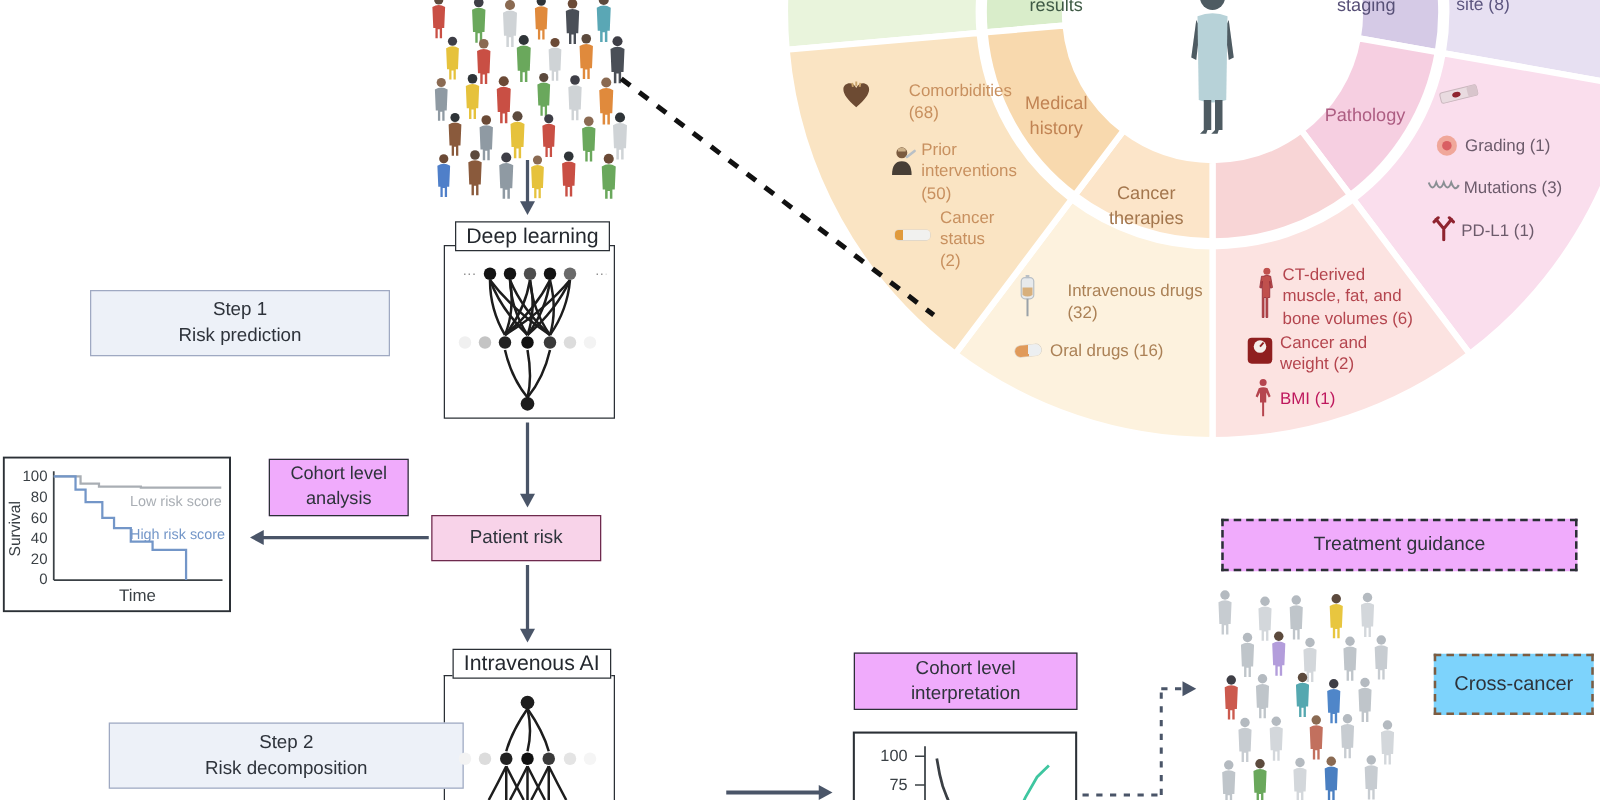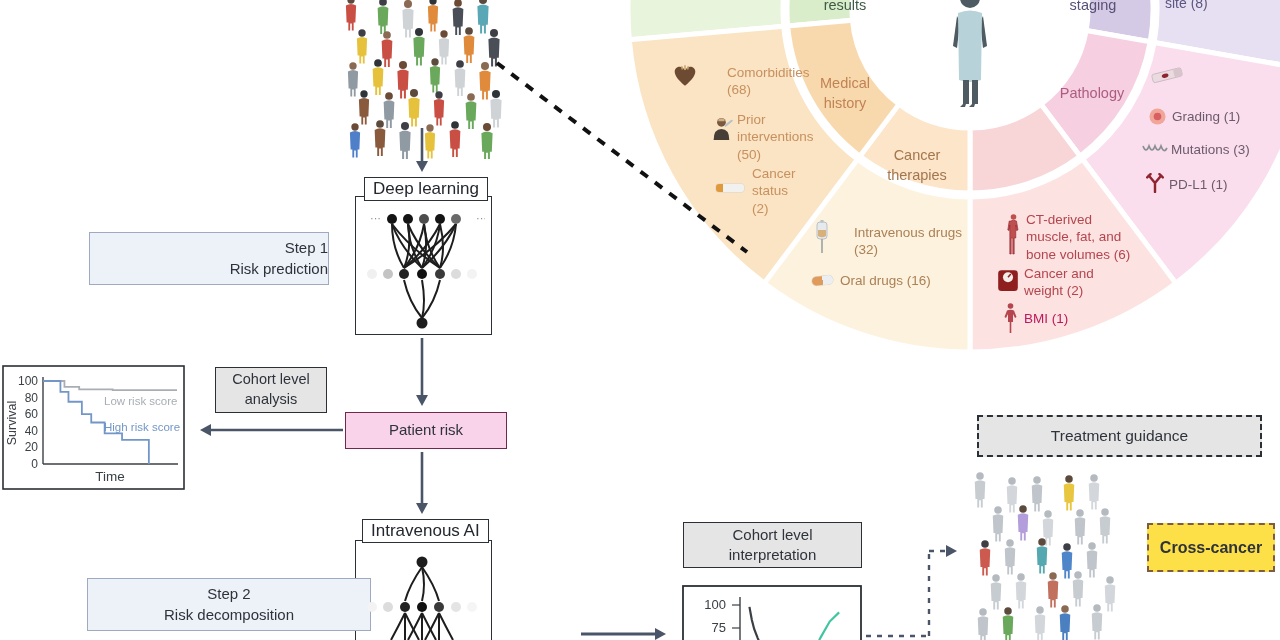--- a/index.html
+++ b/index.html
@@ -1,24 +1,24 @@
 <!DOCTYPE html>
 <html><head>
 <meta charset="utf-8">
 <style>
   html,body{margin:0;padding:0;background:#fff;font-family:"Liberation Sans",sans-serif;}
   #canvas{position:relative;width:1280px;height:640px;background:#fff;overflow:hidden;}
   .abs{position:absolute;}
   .box{position:absolute;display:flex;flex-direction:column;align-items:center;justify-content:center;
-       text-align:center;font-size:15px;color:#2e333b;line-height:1.35;box-sizing:border-box;background:#e5e5e5;}
+       text-align:center;font-size:15px;color:#2e333b;line-height:1.35;box-sizing:border-box;background:#f0abfc;}
   .step-box{background:#edf1f8;border:1.5px solid #9fa9c2;}
   .solid-box{border:1.6px solid #2b3036;}
   .pink-box{background:#f8d3e9;border:1.8px solid #6e2a4d;}
   .dash-box{border:2px dashed #2b3036;}
-  .tan-box{background:#fde047;border:2px dashed #7d5c41;font-weight:bold;}
+  .tan-box{background:#7dd3fc;border:2px dashed #7d5c41;}
   .nn-box{position:absolute;border:1.8px solid #2b3036;background:#fff;}
   .nn-title{position:absolute;background:#fff;border:1.8px solid #2b3036;font-size:17px;color:#24282e;
             padding:1px 8px;z-index:3;}
   .donut-label{position:absolute;text-align:center;font-size:14.5px;line-height:1.35;z-index:2;}
   .donut-item{position:absolute;font-size:13.5px;line-height:1.28;z-index:2;}
   .icon{position:absolute;z-index:2;display:block;}
   svg{display:block;}
   text{font-family:"Liberation Sans",sans-serif;}
 </style>
 </head>
@@ -367,21 +367,21 @@
       <circle cx="44" cy="72" r="5" fill="#222"></circle>
       <circle cx="62" cy="72" r="5" fill="#111"></circle>
       <circle cx="80" cy="72" r="5" fill="#3a3a3a"></circle>
       <circle cx="96" cy="72" r="5" fill="#dcdcdc"></circle>
       <circle cx="112" cy="72" r="5" fill="#f3f3f3"></circle>
       <circle cx="62" cy="121" r="5.5" fill="#1d1d1d"></circle>
       <text x="10" y="20" font-size="11" fill="#8a8a8a">···</text>
       <text x="116" y="20" font-size="11" fill="#8a8a8a">···</text>
     </svg>
 
-  <div class="box step-box" style="left:89px;top:232px;width:240px;height:53px;align-items:flex-end;">
+  <div class="box step-box" style="left:72px;top:232px;width:240px;height:53px;">
     <div>Step 1</div>
     <div>Risk prediction</div>
     </div>
 
   <svg id="surv-chart" class="abs solid-chart" style="left:2px;top:365px;" width="183" height="125" viewBox="0 0 183 125">
     <rect x="1" y="1" width="181" height="123" fill="#fff" stroke="#2b3036" stroke-width="1.6"></rect>
     <text x="36" y="20" font-size="12" fill="#3a4045" text-anchor="end">100</text>
     <text x="36" y="36.5" font-size="12" fill="#3a4045" text-anchor="end">80</text>
     <text x="36" y="53" font-size="12" fill="#3a4045" text-anchor="end">60</text>
     <text x="36" y="69.5" font-size="12" fill="#3a4045" text-anchor="end">40</text>
@@ -397,21 +397,21 @@
       </g>
     <text x="102" y="40" font-size="11.5" fill="#a9aeb4">Low risk score</text>
     <text x="102" y="66" font-size="11.5" fill="#7396c8">High risk score</text>
   </svg>
 
   <div class="box solid-box" style="left:215px;top:367px;width:112px;height:46px;font-size:14.5px;">
     <div>Cohort level</div>
     <div>analysis</div>
     </div>
 
-  <div class="box pink-box" style="left:345px;top:412px;width:162px;height:37px;">
+  <div class="box pink-box" style="left:345px;top:412px;width:136px;height:37px;">
     <div>Patient risk</div>
     </div>
 
   <div class="nn-box" style="left:355px;top:540px;width:135px;height:100px;border-bottom:none;"></div>
   <div class="nn-title" style="left:362px;top:519px;">
     <span>Intravenous AI</span></div>
   <svg id="nn-xai" class="abs" style="left:360px;top:545px;z-index:2;" width="125" height="95" viewBox="0 0 125 95">
       <path d="M62,22 Q49.5,40 45,56" stroke="#1d1d1d" stroke-width="2" fill="none"></path>
       <path d="M62,22 Q66,40 62,56" stroke="#1d1d1d" stroke-width="2" fill="none"></path>
       <path d="M62,22 Q74.5,40 79,56" stroke="#1d1d1d" stroke-width="2" fill="none"></path>

